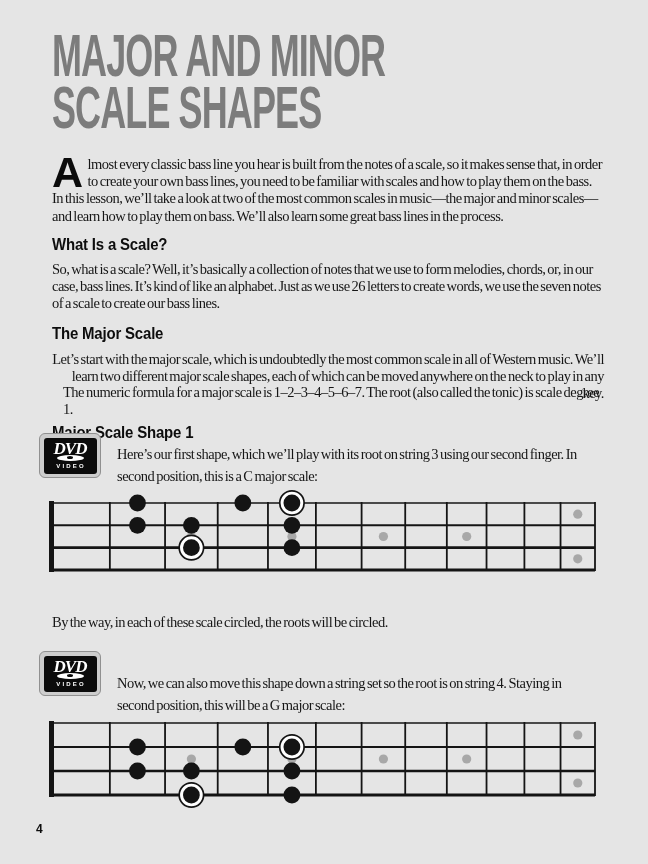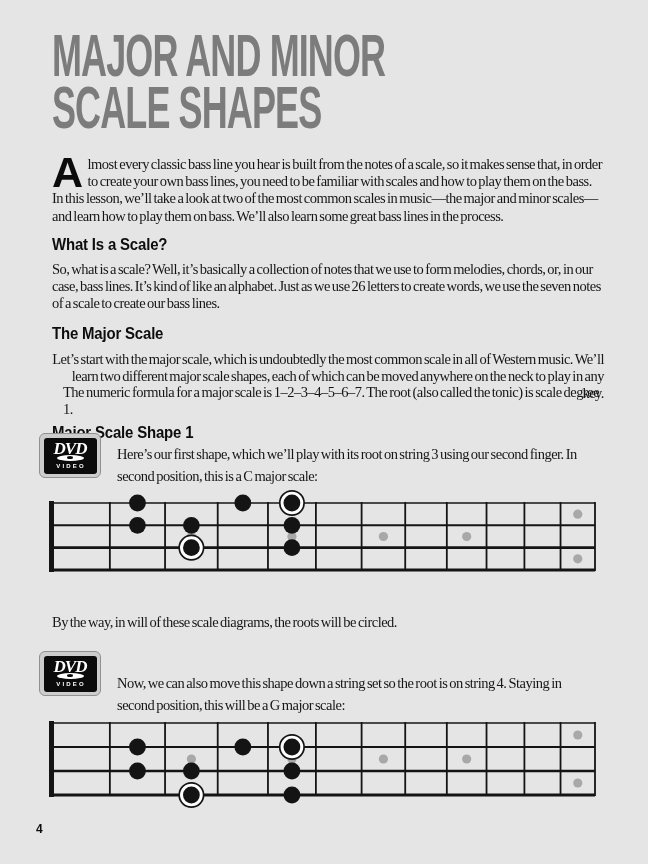--- a/index.html
+++ b/index.html
@@ -124,21 +124,21 @@
       <circle cx="251.91828589116818" cy="18" r="12.2" fill="#ffffff" stroke="#141414" stroke-width="1.7"></circle>
       <circle cx="251.91828589116818" cy="18" r="8.4" fill="#141414"></circle>
       <circle cx="97.45940152816715" cy="40.33333333333333" r="8.4" fill="#141414"></circle>
       <circle cx="151.38839196116675" cy="40.33333333333333" r="8.4" fill="#141414"></circle>
       <circle cx="251.91828589116818" cy="40.33333333333333" r="8.4" fill="#141414"></circle>
       <circle cx="151.38839196116675" cy="62.666666666666664" r="12.2" fill="#ffffff" stroke="#141414" stroke-width="1.7"></circle>
       <circle cx="151.38839196116675" cy="62.666666666666664" r="8.4" fill="#141414"></circle>
       <circle cx="251.91828589116818" cy="62.666666666666664" r="8.4" fill="#141414"></circle>
     </svg>
 
-  <p class="body-text" style="top:599px;">By the way, in will of these scale diagrams, the roots will be circled.</p>
+  <p class="body-text" style="top:599px;">By the way, in each of these scale circled, the roots will be circled.</p>
 
   <div class="dvd" style="top:651px;">
     <div class="dvd-inner">
       <div class="dvd-word">DVD</div>
       <div class="dvd-disc"></div>
       <div class="dvd-sub">VIDEO</div>
     </div>
   </div>
   <p class="body-text dvd-text" style="top:657px;">Now, we can also move this shape down a string set so the root is on string 4. Staying in second position, this will be a G major scale:</p>
 

